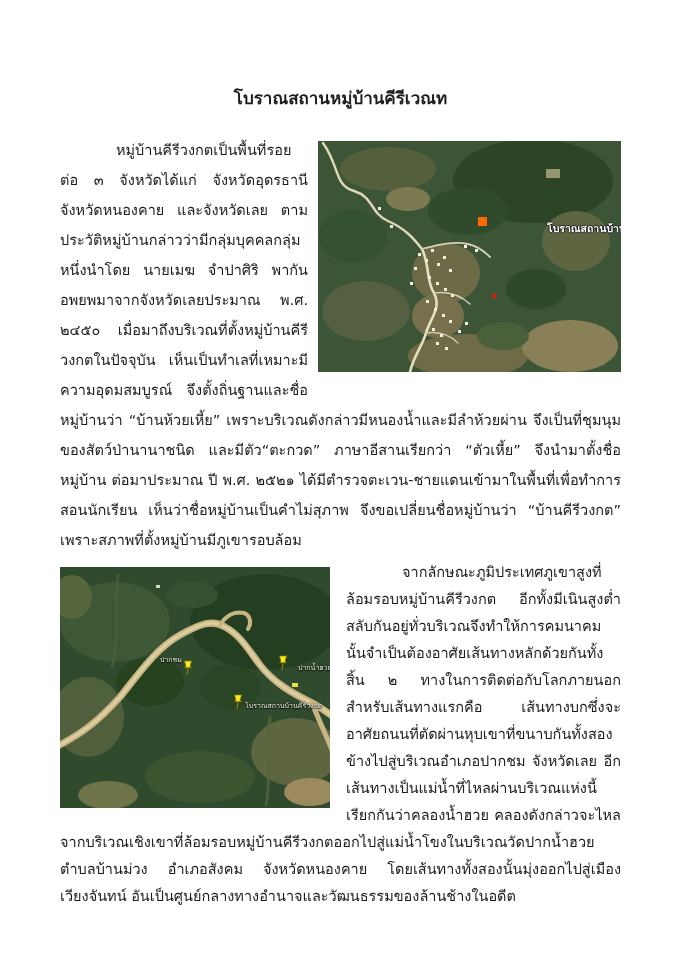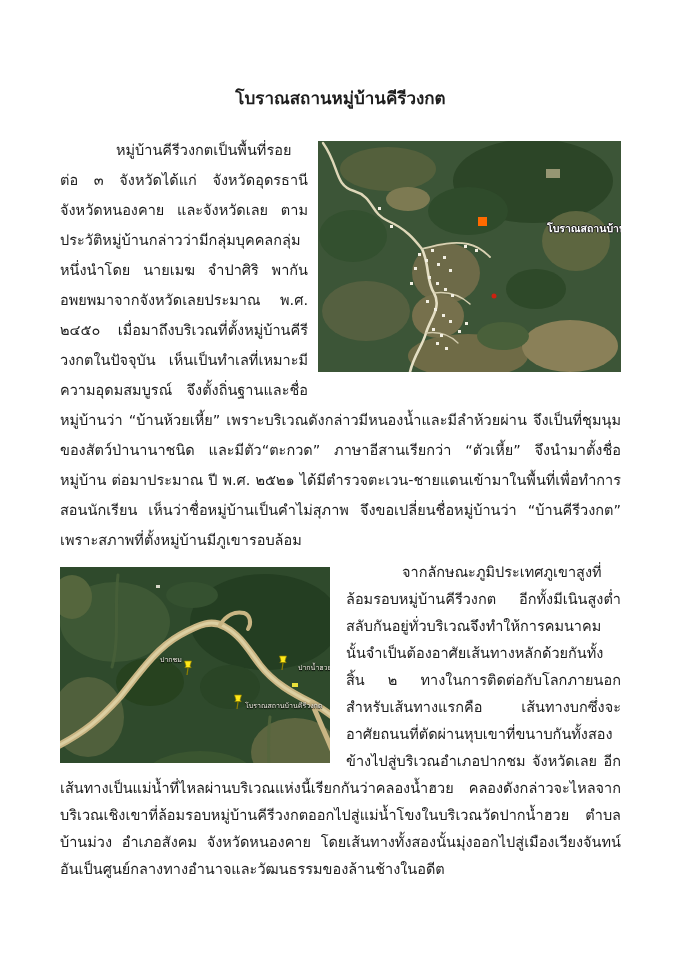--- a/index.html
+++ b/index.html
@@ -7,21 +7,21 @@
     position:relative; width:679px; height:960px; background:#ffffff;
     font-family:"DejaVu Sans", sans-serif; color:#1c1c1c; overflow:hidden;
   }
   .content { position:absolute; left:60px; top:84px; width:561px; }
   .doc-title { text-align:center; font-size:17px; font-weight:bold; margin:0 0 24px 0; }
   .byline { text-align:right; font-size:13px; margin:0 0 20px 0; }
   .para { font-size:14.5px; line-height:30px; text-align:justify; text-indent:56px; margin:0; }
   .para.p2 { line-height:27px; margin-top:4px; }
   .fig { display:block; position:relative; overflow:hidden; background:#3c5537; }
   .fig-right { float:right; width:303px; height:231px; margin:6px 0 8px 10px; }
-  .fig-left  { float:left;  width:270px; height:196px; margin:8px 16px 6px 0; }
+  .fig-left  { float:left;  width:270px; height:241px; margin:8px 16px 6px 0; }
   .fig svg.mapart { position:absolute; left:0; top:0; }
   .site-marker {
     position:absolute; width:9px; height:9px; background:#ff6a00;
     left:160px; top:76px; display:block;
   }
   .site-label {
     position:absolute; left:173px; top:72px; font-size:10.5px; font-weight:bold; color:#ffffff;
     white-space:nowrap;
     text-shadow:-1px 0 0 #222, 1px 0 0 #222, 0 -1px 0 #222, 0 1px 0 #222;
   }
@@ -31,21 +31,21 @@
     text-shadow:0 0 2px #000, 0 1px 1px #000;
   }
   .clearfix::after { content:""; display:block; clear:both; }
 </style>
 </head>
 <body>
 
 <div class="page">
   <div class="content clearfix">
 
-    <h1 class="doc-title">โบราณสถานหมู่บ้านคีรีวงกต</h1>
+    <h1 class="doc-title">โบราณสถานหมู่บ้านคีรีเวณท</h1>
 
     <p class="para p1">
       <span class="fig fig-right">
         <svg class="mapart" width="303" height="231" viewBox="0 0 303 231" xmlns="http://www.w3.org/2000/svg">
           <rect x="0" y="0" width="303" height="231" fill="#3c5537"></rect>
           <ellipse cx="215" cy="40" rx="80" ry="42" fill="#2c4527"></ellipse>
           <ellipse cx="70" cy="28" rx="48" ry="22" fill="#54603c"></ellipse>
           <ellipse cx="35" cy="95" rx="34" ry="26" fill="#33502f"></ellipse>
           <ellipse cx="48" cy="170" rx="44" ry="30" fill="#556040"></ellipse>
           <ellipse cx="150" cy="215" rx="60" ry="22" fill="#6f6b46"></ellipse>

